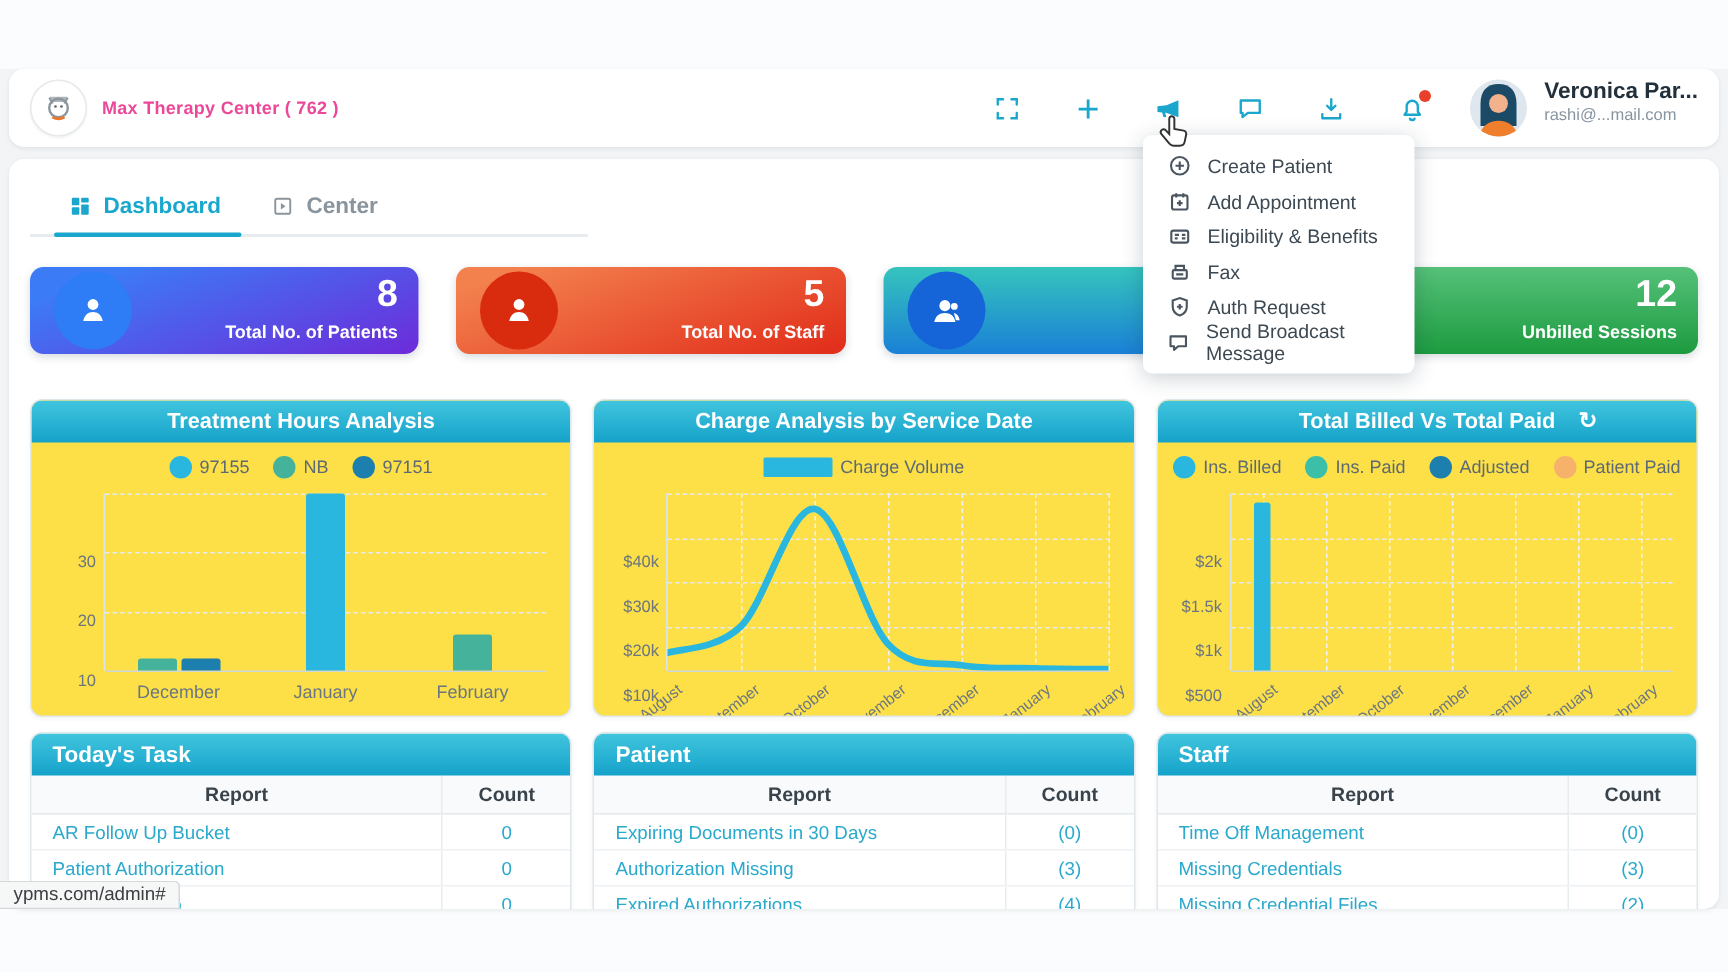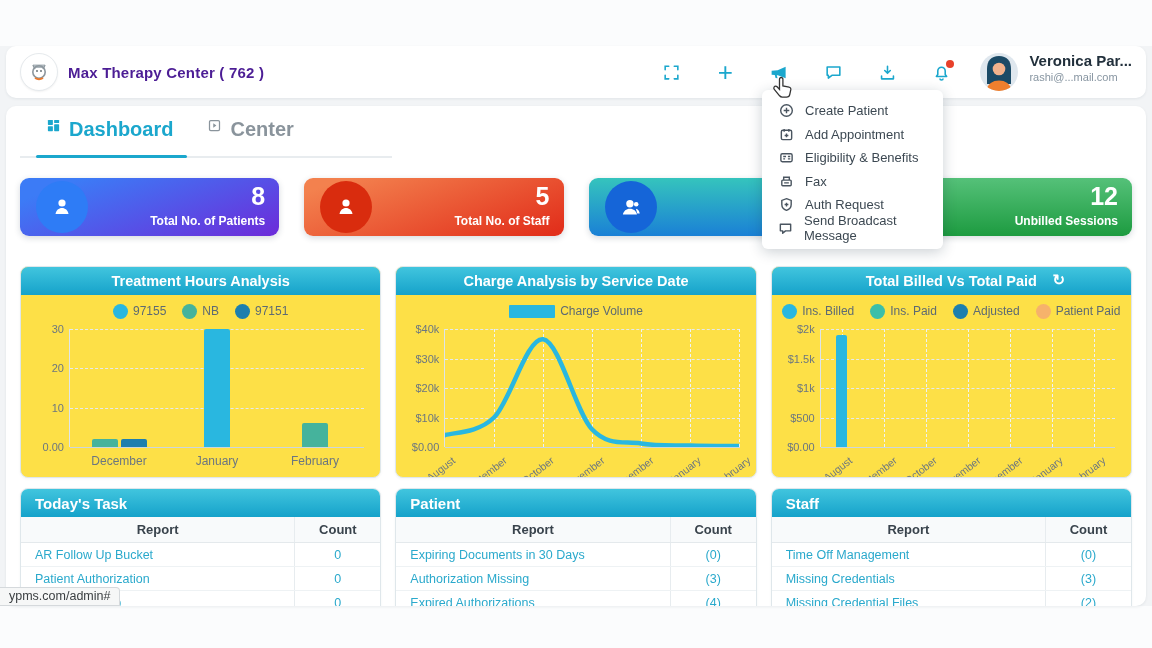--- a/index.html
+++ b/index.html
@@ -9,37 +9,37 @@
   .band.top { top:0; height:46px; }
   .band.bottom { top:606px; height:42px; }
 
   
   .topbar { position:absolute; left:6px; right:6px; top:46px; height:52px; background:#fff;
             border-radius:10px; box-shadow:0 1px 3px rgba(30,50,70,.08);
             display:flex; align-items:center; padding:0 14px; z-index:5; }
   .brand { display:flex; align-items:center; gap:10px; }
   .logo-badge { width:38px; height:38px; border-radius:50%; background:#fff; border:1px solid #e6eaed;
                 display:flex; align-items:center; justify-content:center; box-shadow:0 1px 2px rgba(0,0,0,.06); }
-  .clinic-name { font-size:15px; font-weight:bold; color:#4c1d95; letter-spacing:.2px; }
+  .clinic-name { font-size:12px; font-weight:bold; color:#ec4899; letter-spacing:.2px; }
   .hicons { margin-left:auto; display:flex; align-items:center; gap:30px; color:#1ba7cd; margin-right:26px; }
   .hicon { position:relative; width:24px; height:24px; display:flex; align-items:center; justify-content:center; cursor:pointer; }
   .plus-glyph { font-size:26px; font-weight:400; color:#1ba7cd; line-height:20px; }
   .bell-dot { position:absolute; top:0; right:-1px; width:8px; height:8px; border-radius:50%; background:#e8402a; }
   .userbox { display:flex; align-items:flex-start; gap:10px; }
   .uname { font-size:15px; font-weight:bold; color:#22303c; }
   .uemail { font-size:11px; color:#8795a1; margin-top:2px; }
 
   
   .main { position:absolute; left:6px; right:6px; top:106px; height:500px; background:#fff;
           border-radius:10px; box-shadow:0 1px 3px rgba(30,50,70,.08); overflow:hidden; }
 
   
   .tabs { position:absolute; left:14px; top:12px; width:372px; height:40px; display:flex; gap:34px;
           border-bottom:2px solid #e8ecef; padding-left:26px; }
-  .tab { display:flex; align-items:flex-start; gap:8px; font-size:20px; font-weight:bold; color:#8a949c; cursor:pointer; position:relative; }
+  .tab { display:flex; align-items:center; gap:8px; font-size:15px; font-weight:bold; color:#8a949c; cursor:pointer; position:relative; }
   .tab.active { color:#1ba7cd; }
   .tab.active::after { content:""; position:absolute; left:-10px; right:-14px; bottom:-2px; height:3px; background:#1ba7cd; border-radius:2px; }
 
   
   .cards { position:absolute; left:14px; right:14px; top:72px; height:58px; display:flex; gap:25px; }
   .card { flex:1; border-radius:9px; position:relative; color:#fff; box-shadow:0 2px 6px rgba(30,50,70,.18); cursor:pointer; }
   .card .cicon { position:absolute; left:16px; top:50%; transform:translateY(-50%); width:52px; height:52px;
                  border-radius:50%; display:flex; align-items:center; justify-content:center; }
   .card .cnum { position:absolute; right:14px; top:4px; font-size:25px; font-weight:bold; }
   .card .clabel { position:absolute; right:14px; bottom:8px; font-size:12px; font-weight:bold; }
@@ -56,21 +56,21 @@
   .chartrow { position:absolute; left:14px; right:14px; top:160px; height:212px; display:flex; gap:14px; }
   .panel { flex:1; background:#fde047; border:1px solid #dfe7eb; border-radius:8px; overflow:hidden; box-shadow:0 1px 3px rgba(30,50,70,.05); position:relative; }
   .panel-head { height:28px; background:linear-gradient(180deg,#41c5de 0%,#15a2ca 100%); color:#fff;
                 display:flex; align-items:center; justify-content:center; font-size:14.5px; font-weight:bold; position:relative; }
   .refresh { position:absolute; right:66px; top:4px; font-size:15px; color:#fff; cursor:pointer; }
   .legend { height:28px; margin-top:2px; display:flex; align-items:center; justify-content:center; gap:16px; font-size:12px; color:#5d6a73; }
   .lgi { display:flex; align-items:center; gap:5px; cursor:pointer; }
   .lgdot { width:15px; height:15px; border-radius:50%; display:inline-block; }
   .lgrect { width:46px; height:13px; display:inline-block; border-radius:1px; }
   .plot { position:relative; height:118px; margin:4px 16px 0 48px; border-left:1px solid #dde4e8; }
-  .ylab { position:absolute; left:-48px; width:42px; text-align:right; font-size:11px; color:#6b7680; }
+  .ylab { position:absolute; left:-48px; width:42px; text-align:right; font-size:11px; color:#6b7680;margin-top:46px; }
   .gline { position:absolute; left:0; right:0; border-top:1px dashed #e4eaee; }
   .gline.base { border-top:1px solid #ccd6dc; }
   .vline { position:absolute; top:0; bottom:0; border-left:1px dashed #eef2f4; }
   .bar { position:absolute; bottom:0; border-radius:2px 2px 0 0; }
   .xlab { position:absolute; font-size:12px; color:#6b7680; text-align:center; white-space:nowrap; }
   .xlab.rot { font-size:10.5px; transform:translateX(-85%) rotate(-38deg); transform-origin:100% 0; }
 
   
   .tablerow { position:absolute; left:14px; right:14px; top:382px; display:flex; gap:14px; }
   .tpanel { flex:1; background:#fff; border:1px solid #dfe7eb; border-radius:8px 8px 0 0; overflow:hidden; box-shadow:0 1px 3px rgba(30,50,70,.05); }

